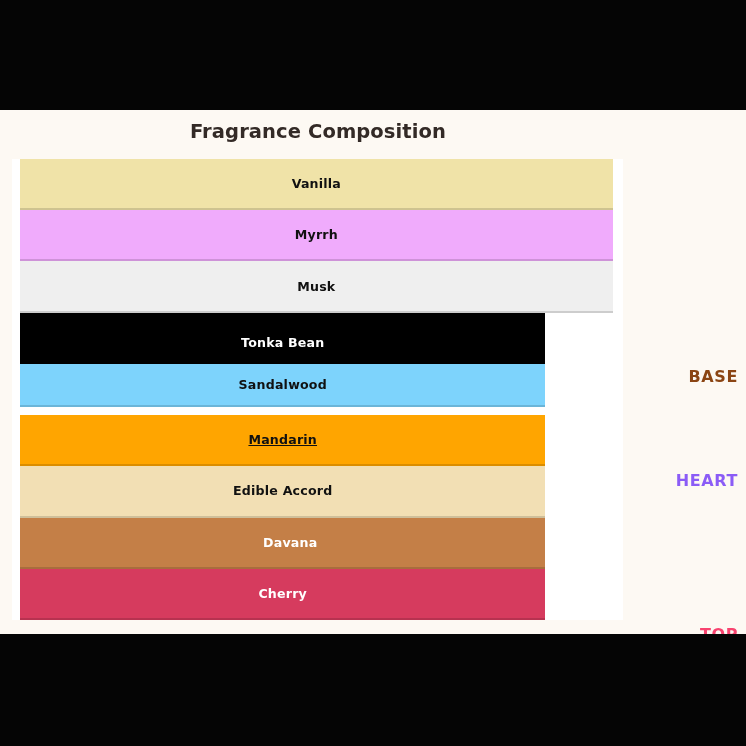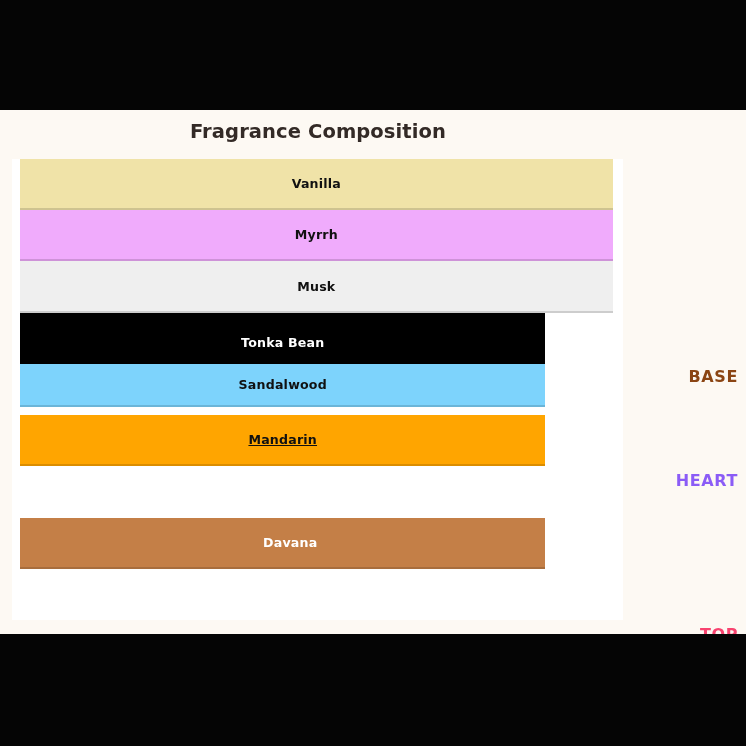--- a/index.html
+++ b/index.html
@@ -109,22 +109,28 @@
           </div>
           <div class="bar" style="top: 153.667px; height: 61px; width: 525.46px; background: #000000;">
             <span class="bar-label" style="color: rgb(255, 255, 255);">Tonka Bean</span>
           </div>
           <div class="bar" style="top: 204.889px; height: 43px; width: 525.46px; background: #7dd3fc;">
             <span class="bar-label" style="color: rgb(17, 17, 17);">Sandalwood</span>
           </div>
           <div class="bar" style="top: 256.111px; height: 51.2222px; width: 525.46px; background: rgb(255, 165, 0);">
             <span class="bar-label" style="color: rgb(17, 17, 17); text-decoration: underline;">Mandarin</span>
           </div>
+          <div class="bar" style="top: 307.333px; height: 51.2222px; width: 525.46px; background: rgb(242, 223, 180);">
+            <span class="bar-label" style="color: rgb(17, 17, 17);">Edible Accord</span>
+          </div>
           <div class="bar" style="top: 358.556px; height: 51.2222px; width: 525.46px; background: rgb(196, 127, 71);">
             <span class="bar-label" style="color: rgb(255, 255, 255); margin-left: 15px;">Davana</span>
+          </div>
+          <div class="bar" style="top: 409.778px; height: 51.2222px; width: 525.46px; background: rgb(214, 59, 94);">
+            <span class="bar-label" style="color: rgb(255, 255, 255);">Cherry</span>
           </div>
         </div>
     </div>
 
     <div id="group-labels">
         <div class="group-label" style="color: rgb(139, 69, 19); top: 257px; right: 8px;">BASE</div>
         <div class="group-label" style="color: #8b5cf6; top: 361px; right: 8px;">HEART</div>
         <div class="group-label" style="color: rgb(248, 67, 111); top: 515px; right: 8px;">TOP</div>
       </div>
 

